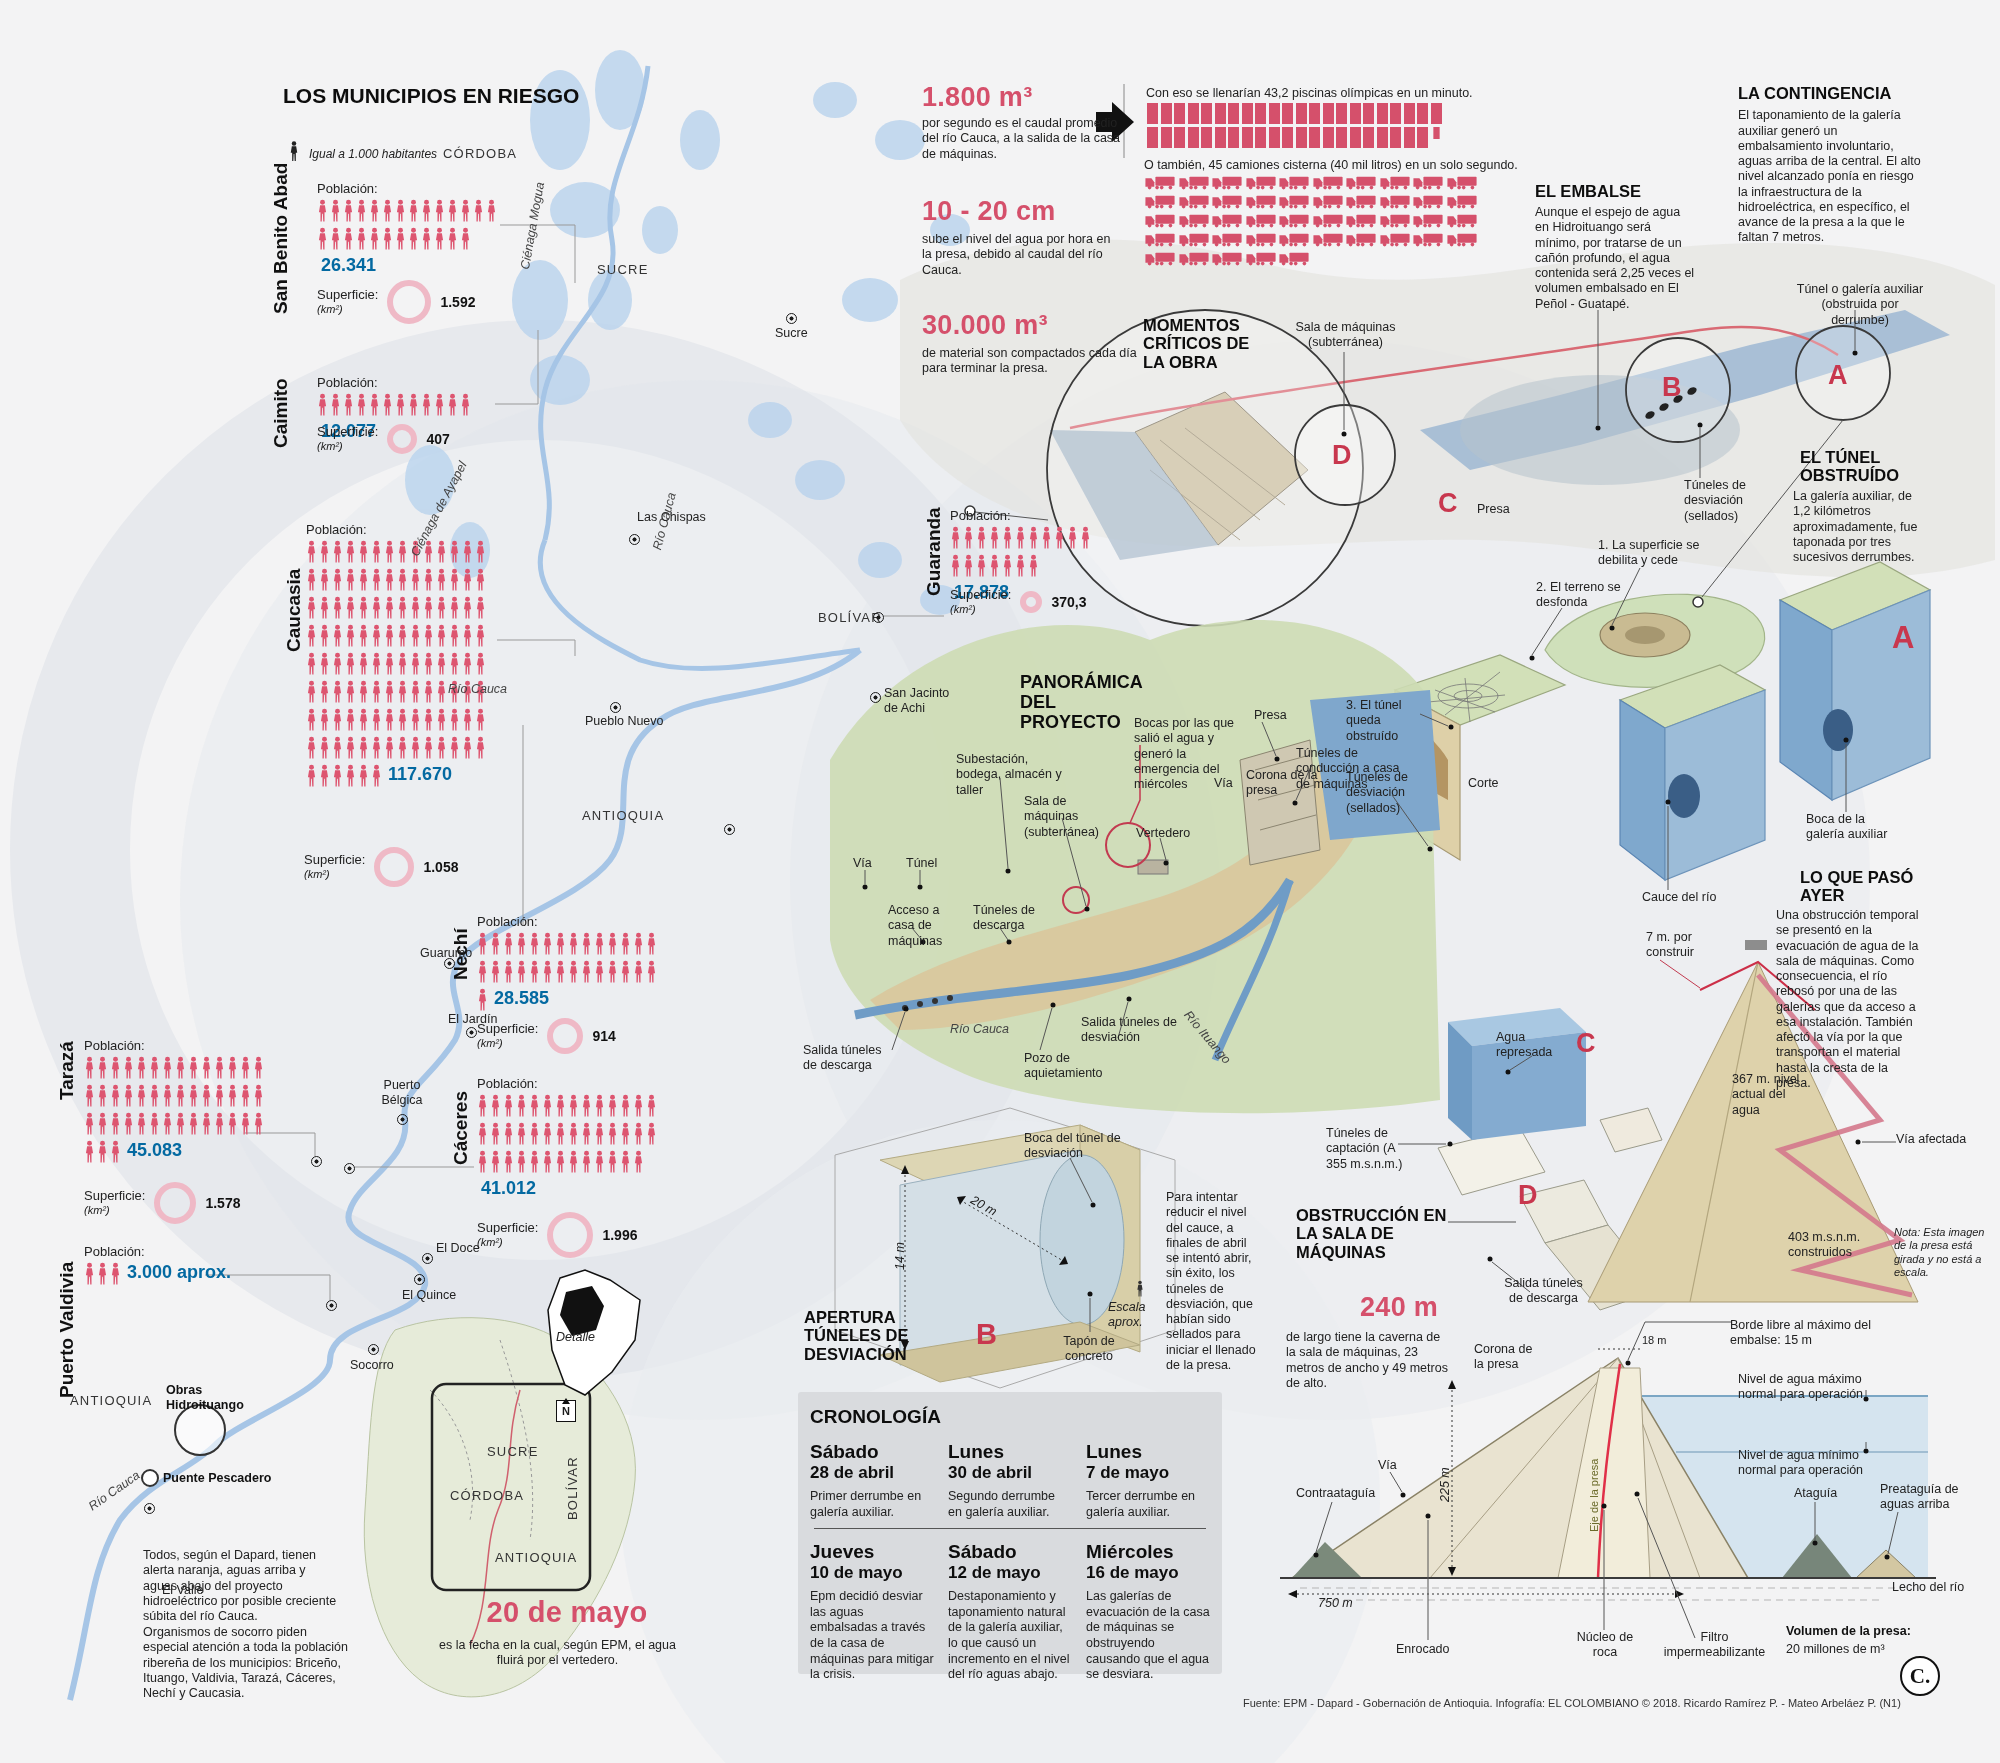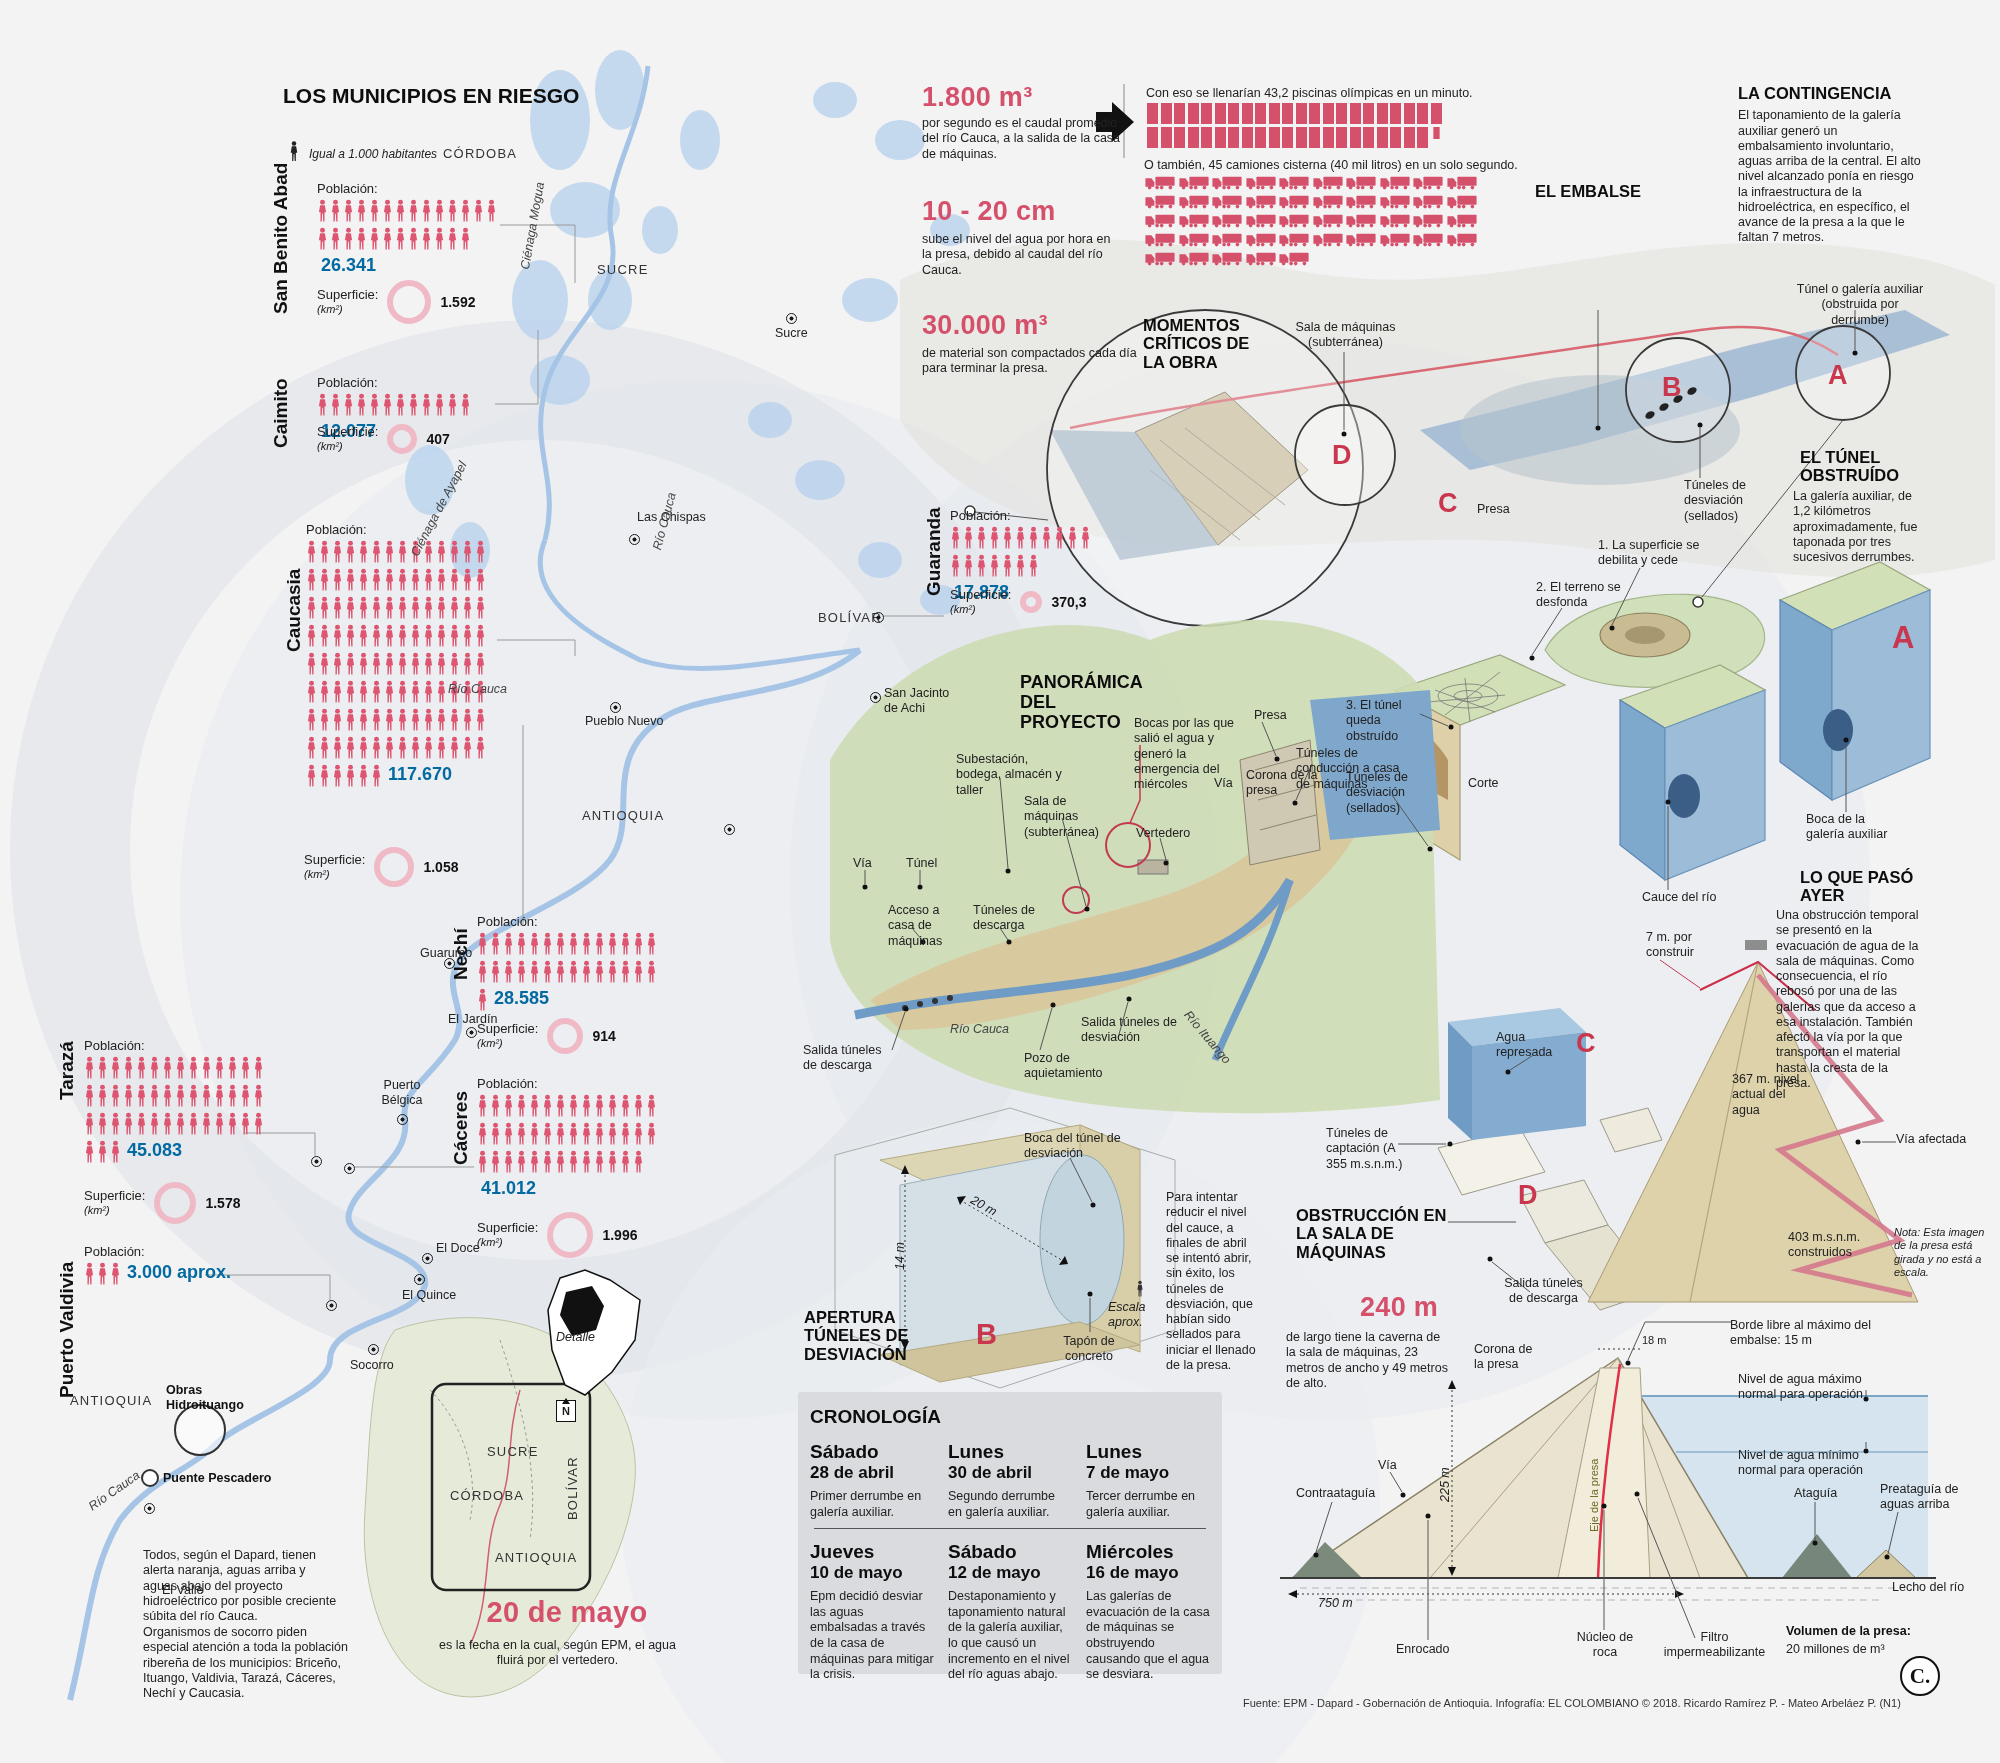--- a/index.html
+++ b/index.html
@@ -1270,20 +1270,21 @@
 <div class="lb" style="left:922px;top:346px;width:235px">de material son compactados cada día para terminar la presa.</div>
 
 <div class="head" style="left:1143px;top:316px;width:120px">MOMENTOS CRÍTICOS DE LA OBRA</div>
 
 <div class="lb r" style="left:1738px;top:84px;width:186px">
   <span class="head" style="position:static;display:block;margin-bottom:6px">LA CONTINGENCIA</span>
   <span>El taponamiento de la galería auxiliar generó un embalsamiento involuntario, aguas arriba de la central. El alto nivel alcanzado ponía en riesgo la infraestructura de la hidroeléctrica, en específico, el avance de la presa a la que le faltan 7 metros.</span>
 </div>
 
 <div class="head" style="left:1535px;top:182px">EL EMBALSE</div>
+<div class="lb" style="left:1535px;top:205px;width:162px">Aunque el espejo de agua en Hidroituango será mínimo, por tratarse de un cañón profundo, el agua contenida será 2,25 veces el volumen embalsado en El Peñol - Guatapé.</div>
 
 <div class="lb c" style="left:1795px;top:282px;width:130px">Túnel o galería auxiliar (obstruida por derrumbe)</div>
 <div class="head r" style="left:1800px;top:448px;width:120px">EL TÚNEL OBSTRUÍDO</div>
 <div class="lb r" style="left:1793px;top:489px;width:127px">La galería auxiliar, de 1,2 kilómetros aproximadamente, fue taponada por tres sucesivos derrumbes.</div>
 
 <div class="head r" style="left:1800px;top:868px;width:125px">LO QUE PASÓ AYER</div>
 <div class="lb r" style="left:1776px;top:908px;width:149px">Una obstrucción temporal se presentó en la evacuación de agua de la sala de máquinas. Como consecuencia, el río rebosó por una de las galerías que da acceso a esa instalación. También afectó la vía por la que transportan el material hasta la cresta de la presa.</div>
 
 <div class="head" style="left:1020px;top:672px;width:135px;font-size:18px">PANORÁMICA DEL PROYECTO</div>
 

